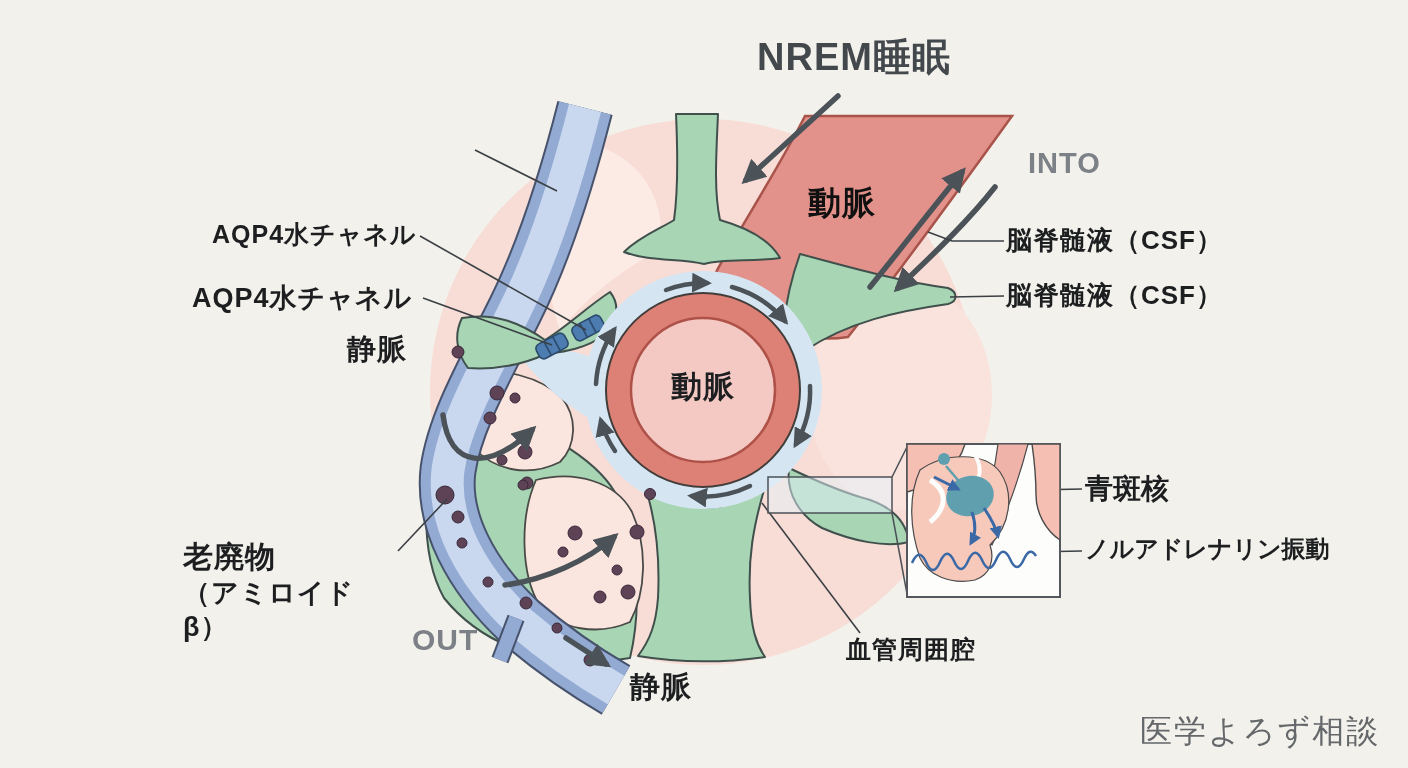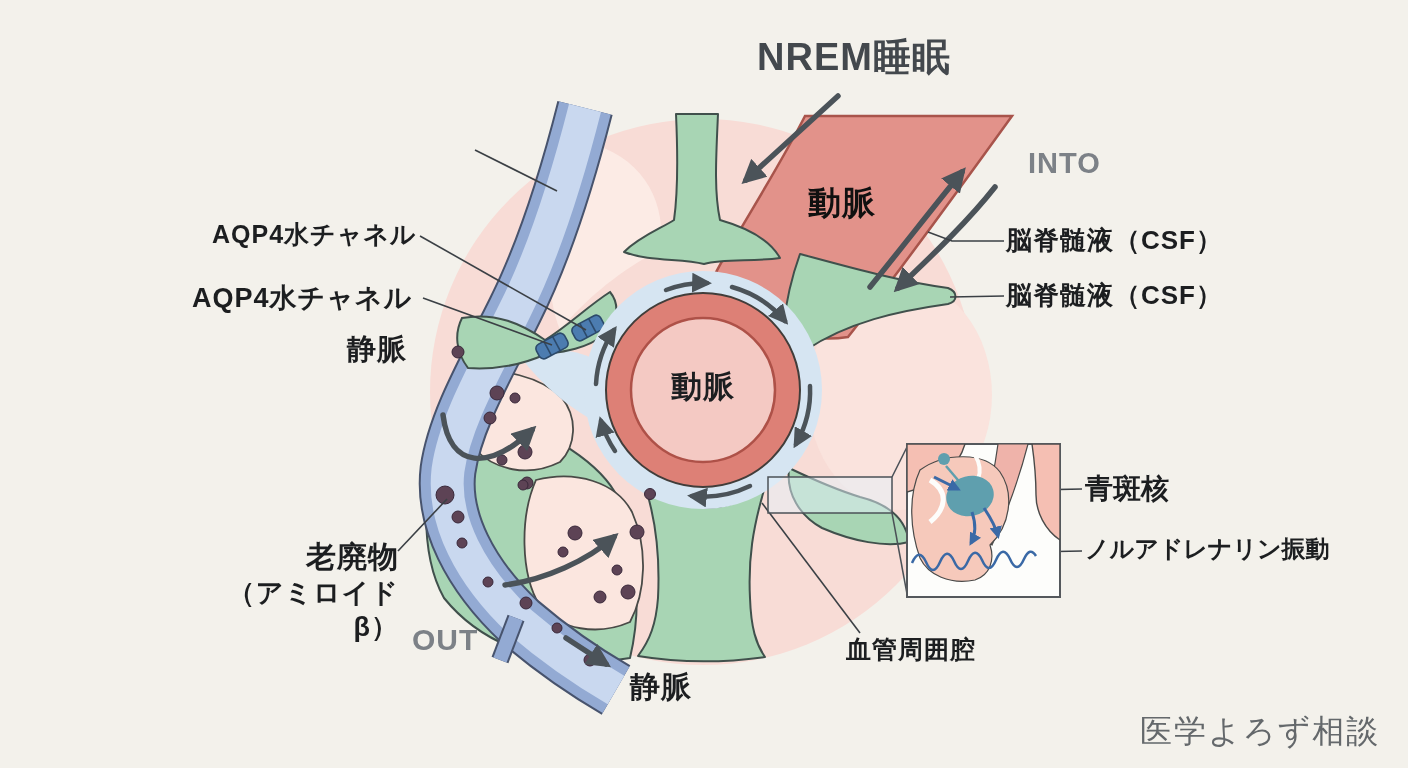--- a/index.html
+++ b/index.html
@@ -8,21 +8,21 @@
     background:#fef9c3;
     font-family:"Liberation Sans","DejaVu Sans",sans-serif;
   }
   .stage svg{position:absolute;inset:0;}
   .lbl{
     position:absolute;color:#1c1e20;font-weight:700;line-height:1.15;
     white-space:nowrap;letter-spacing:1px;
   }
   .lbl.gray{color:#7c8187;text-align:right;}
   .lbl.light{font-weight:600;letter-spacing:0;}
-  .lbl.center{text-align:right;white-space:normal;}
+  .lbl.center{text-align:left;white-space:normal;}
   .watermark{
     position:absolute;font-family:"Liberation Serif","DejaVu Serif",serif;
     color:#64686b;font-weight:400;letter-spacing:2px;
   }
 </style>
 </head>
 <body>
 
 <div class="stage">
 

